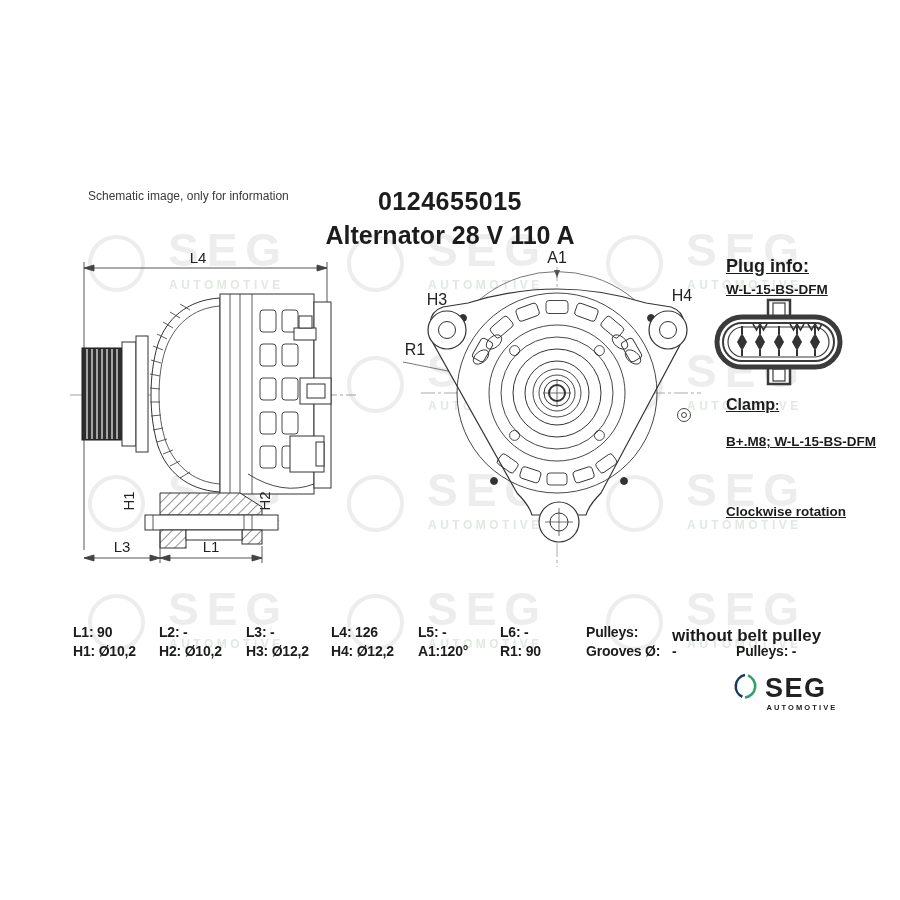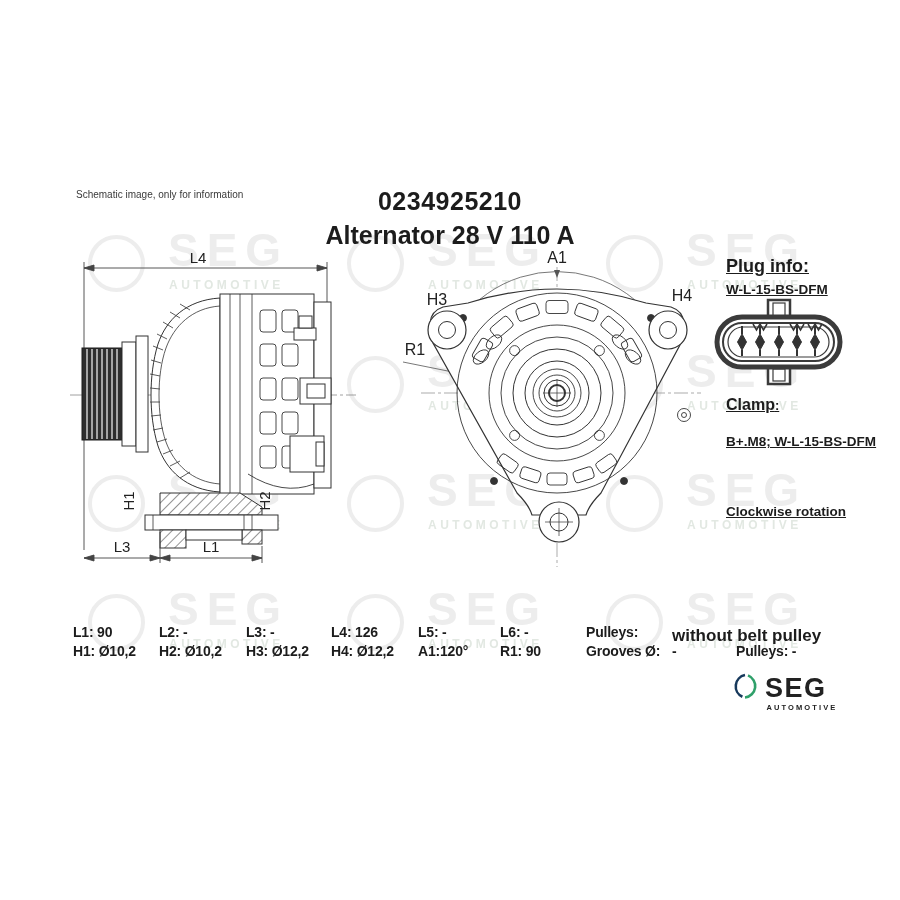--- a/index.html
+++ b/index.html
@@ -6,21 +6,21 @@
   .page{
     position:relative;width:900px;height:900px;background:#ffffff;overflow:hidden;
     font-family:"Liberation Sans",sans-serif;color:#1c1c1c;
   }
   
   .wm{position:absolute;width:205px;height:58px;pointer-events:none;}
   .wm-ring{position:absolute;left:0;top:0;width:49px;height:49px;border:4px solid #ededed;border-radius:50%;}
   .wm-seg{position:absolute;left:80px;top:-8px;font-size:46px;font-weight:bold;letter-spacing:8px;color:#ededed;line-height:1;}
   .wm-auto{position:absolute;left:81px;top:44px;font-size:12px;font-weight:bold;letter-spacing:3.5px;color:#e2e8e2;line-height:1;}
   
-  .note{position:absolute;left:76px;top:189px;font-size:10px;color:#3a3a3a;}
+  .note{position:absolute;left:88px;top:189px;font-size:12px;color:#3a3a3a;}
   .title1{position:absolute;left:0;top:187px;width:900px;text-align:center;font-size:25px;font-weight:bold;letter-spacing:0.5px;}
   .title2{position:absolute;left:0;top:221px;width:900px;text-align:center;font-size:25px;font-weight:bold;}
   
   .svgbox{position:absolute;}
   svg text{font-family:"Liberation Sans",sans-serif;fill:#222;}
   
   .panel-item{position:absolute;left:726px;width:176px;text-align:left;text-decoration:underline;}
   .p-head{font-size:18px;font-weight:bold;}
   .p-head-sm{font-size:13.5px;font-weight:bold;}
   .clamp-colon{font-size:13px;font-weight:bold;}
@@ -90,21 +90,21 @@
       <span class="wm-seg">SEG</span>
       <span class="wm-auto">AUTOMOTIVE</span>
     </div>
   <div class="wm" style="left:606px;top:594px">
       <span class="wm-ring"></span>
       <span class="wm-seg">SEG</span>
       <span class="wm-auto">AUTOMOTIVE</span>
     </div>
 
   <div class="note">Schematic image, only for information</div>
-  <div class="title1">0234925210</div>
+  <div class="title1">0124655015</div>
   <div class="title2">Alternator 28 V 110 A</div>
 
   <svg class="svgbox" style="left:68px;top:248px" width="292" height="330" viewBox="0 0 292 330">
     <defs>
       <pattern id="h45" width="7" height="7" patternUnits="userSpaceOnUse" patternTransform="rotate(45)">
         <rect width="7" height="7" fill="#ffffff"></rect>
         <line x1="0" y1="0" x2="0" y2="7" stroke="#4a4a4a" stroke-width="1.2"></line>
       </pattern>
     </defs>
     <g stroke="#333" fill="none" stroke-width="1">

